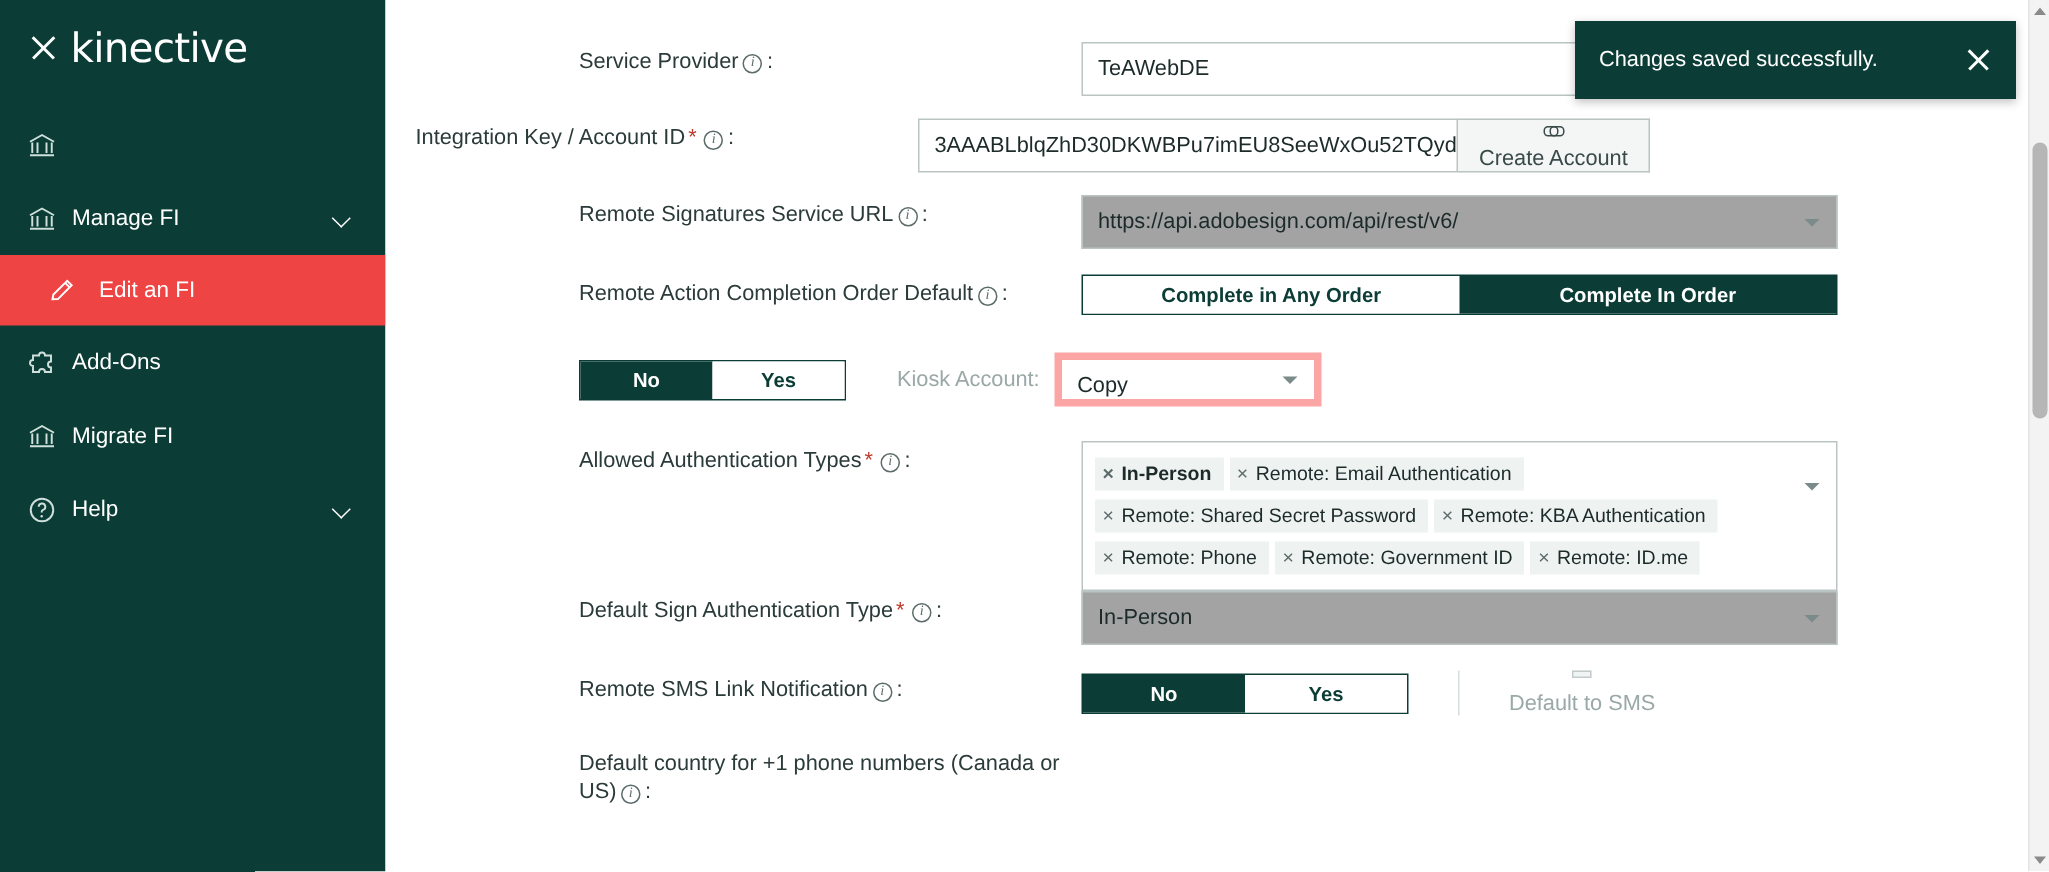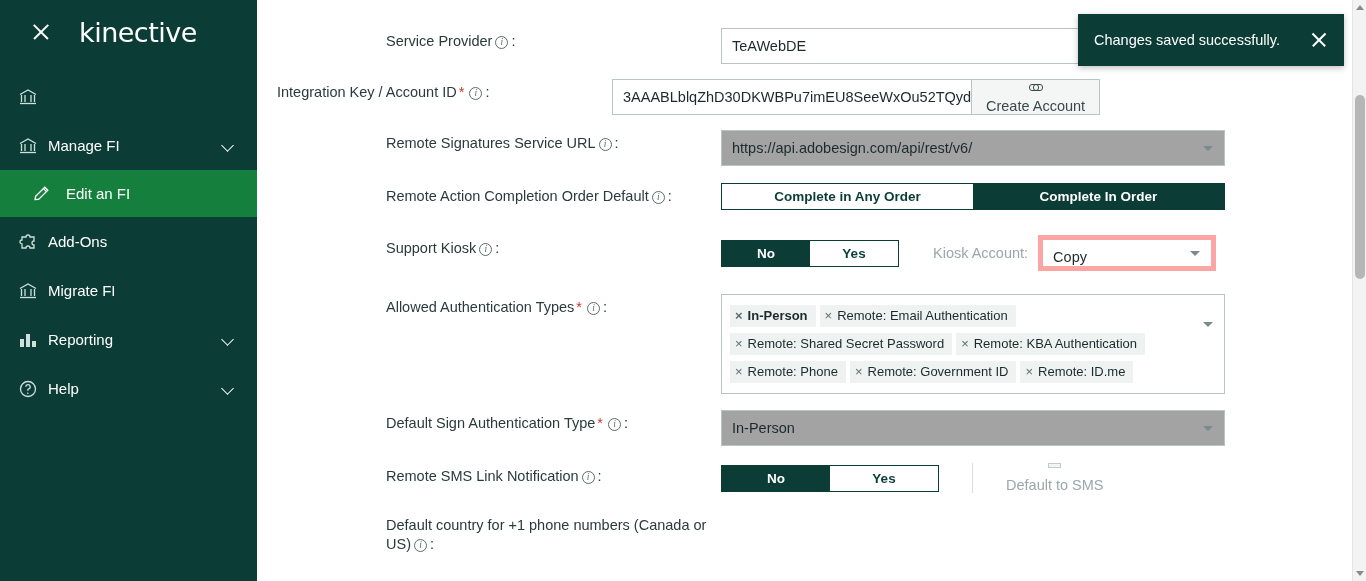--- a/index.html
+++ b/index.html
@@ -23,22 +23,22 @@
     height: 581px;
     background: #0b3d36;
     color: #ffffff;
     flex: 0 0 257px;
     position: relative;
   }
   .sidebar-top {
     height: 64px;
     display: flex;
     align-items: center;
-    padding-left: 31px;
-    gap: 28px;
+    padding-left: 19px;
+    gap: 8px;
   }
   .close-x {
     width: 20px; height: 20px;
     position: relative;
     cursor: pointer;
     flex: 0 0 20px;
   }
   .close-x::before, .close-x::after {
     content: "";
     position: absolute;
@@ -81,21 +81,21 @@
   .nav-item .chev::after {
     content: "";
     position: absolute;
     left: 2px; top: 3px;
     width: 8px; height: 8px;
     border-right: 1.6px solid #ffffff;
     border-bottom: 1.6px solid #ffffff;
     transform: rotate(45deg);
   }
   .nav-item.sub {
-    background: #15803d;
+    background: #ef4444;
     padding-left: 32px;
     height: 47px;
   }
   .nav-item.sub .ico { width: 34px; flex: 0 0 34px; }
 
   
   .main {
     flex: 1 1 auto;
     position: relative;
     background: #ffffff;
@@ -298,21 +298,21 @@
     border: 1px solid #c2cbca;
     background: #f1f4f4;
     display: inline-block;
   }
 
   
   .toast {
     position: absolute;
     right: 22px;
     top: 14px;
-    width: 266px;
+    width: 294px;
     height: 52px;
     background: #0b3d36;
     color: #ffffff;
     display: flex;
     align-items: center;
     padding: 0 16px;
     font-size: 14.5px;
     box-shadow: 0 2px 6px rgba(0,0,0,0.25);
     z-index: 20;
     margin-left: 38px;
@@ -429,31 +429,20 @@
         <span class="ico">
           <svg width="20" height="20" viewBox="0 0 20 20" fill="none" stroke="#cfe0dc" stroke-width="1.3">
             <path d="M2 7.5 L10 3 L18 7.5"></path>
               <path d="M3.5 8v7M7 8v7M13 8v7M16.5 8v7"></path>
               <path d="M2 16.5h16"></path>
           </svg>
         </span>
         <span class="lbl">Migrate FI</span>
       </div>
 
-      <div class="nav-item">
-        <span class="ico">
-          <svg width="20" height="20" viewBox="0 0 20 20" fill="#cfe0dc">
-            <rect x="2" y="9" width="4" height="8"></rect>
-              <rect x="8" y="4" width="4" height="13"></rect>
-              <rect x="14" y="11" width="4" height="6"></rect>
-          </svg>
-        </span>
-        <span class="lbl">Reporting</span>
-        <span class="chev"></span>
-      </div>
 
       <div class="nav-item">
         <span class="ico">
           <svg width="20" height="20" viewBox="0 0 20 20" fill="none" stroke="#cfe0dc" stroke-width="1.3">
             <circle cx="10" cy="10" r="7.5"></circle>
               <path d="M7.8 7.8a2.2 2.2 0 1 1 2.9 2.1c-.6.2-.9.7-.9 1.3v.5"></path>
               <circle cx="9.8" cy="14.2" r="0.8" fill="#cfe0dc" stroke="none"></circle>
           </svg>
         </span>
         <span class="lbl">Help</span>
@@ -506,23 +495,20 @@
         </div>
         <div class="control">
           <div class="seg">
             <div class="opt">Complete in Any Order</div>
             <div class="opt active">Complete In Order</div>
           </div>
         </div>
       </div>
 
       <div class="row" style="margin-top:25px;">
-        <div class="label">
-          <span>Support Kiosk</span><span class="info">i</span><span>:</span>
-        </div>
         <div class="control inline">
           <div class="seg small">
             <div class="opt active">No</div>
             <div class="opt">Yes</div>
           </div>
           <div class="kiosk-settings">
             <span class="muted">Kiosk Account:</span>
             <div class="kiosk-select">
               <span>Copy</span>
               <span class="caret"></span>
@@ -557,21 +543,21 @@
                 <span>Remote: Government ID</span>
               </span><span class="chip">
                 <span class="x">×</span>
                 <span>Remote: ID.me</span>
               </span>
             <span class="caret" style="top:29px;"></span>
           </div>
         </div>
       </div>
 
-      <div class="row" style="margin-top:16px;">
+      <div class="row" style="">
         <div class="label">
           <span>Default Sign Authentication Type</span><span class="req">*</span><span class="info">i</span><span>:</span>
         </div>
         <div class="control">
           <div class="select">
             <span>In-Person</span>
             <span class="caret"></span>
           </div>
         </div>
       </div>

